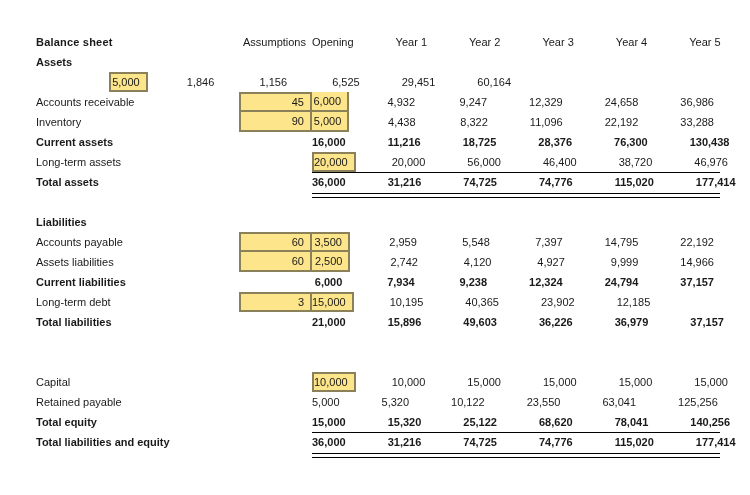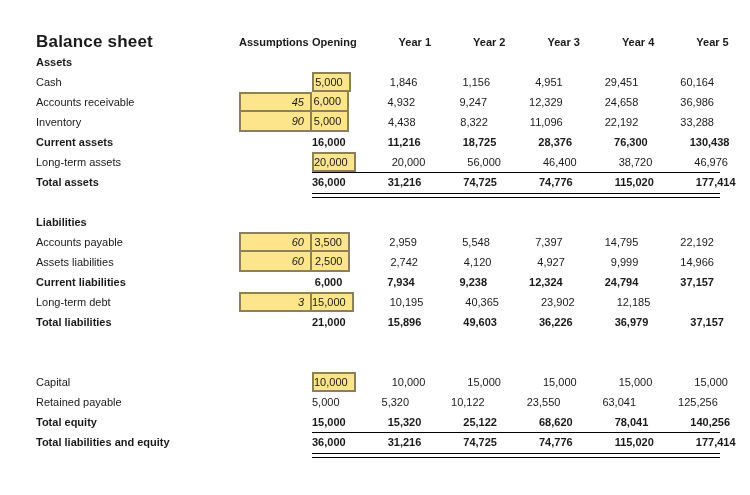--- a/index.html
+++ b/index.html
@@ -27,33 +27,33 @@
     box-sizing: border-box;
     white-space: nowrap;
     overflow: visible;
   }
   .label { width: 203px; text-align: left; }
   .col-a { width: 73px;  text-align: right; padding-right: 6px; }
   .grp   { display: flex; width: 408px; position: relative; gap: 36px; }
   .col-o, .col-y { width: 68px; text-align: right; padding-right: 6px; }
 
   .bold .cell { font-weight: bold; }
-  .colhead { font-weight: bold; }
+  .colhead { font-weight: normal; }
   .title {
-    font-size: 17px;
+    font-size: 11px;
     font-weight: bold;
     letter-spacing: 0.2px;
   }
 
   .input {
     background: var(--input-fill, #fce58a);
     border: 2px solid var(--input-border, #8a8159);
     line-height: 16px;
   }
-  .col-a.input { font-style: italic; }
+  .col-a.input { }
   .ml { border-left: none; }
   .mt { border-top: none; line-height: 18px; }
 
   .total .grp::before {
     content: "";
     position: absolute;
     left: 0; right: 0; top: 0;
     border-top: 1.5px solid var(--rule, #000);
   }
   .total .grp::after {
@@ -90,27 +90,26 @@
     <div class="grp">
       <div class="cell col-o"></div>
       <div class="cell col-y"></div>
       <div class="cell col-y"></div>
       <div class="cell col-y"></div>
       <div class="cell col-y"></div>
       <div class="cell col-y"></div>
     </div>
   </div>
       <div class="row">
-    <div class="cell label">Cash</div>
     <div class="cell col-a"></div>
     <div class="grp">
       <div class="cell col-o input">5,000</div>
       <div class="cell col-y">1,846</div>
       <div class="cell col-y">1,156</div>
-      <div class="cell col-y">4,951</div>
+      <div class="cell col-y">6,525</div>
       <div class="cell col-y">29,451</div>
       <div class="cell col-y">60,164</div>
     </div>
   </div>
       <div class="row">
     <div class="cell label">Accounts receivable</div>
     <div class="cell col-a input">45</div>
     <div class="grp">
       <div class="cell col-o input ml mt">6,000</div>
       <div class="cell col-y">4,932</div>

